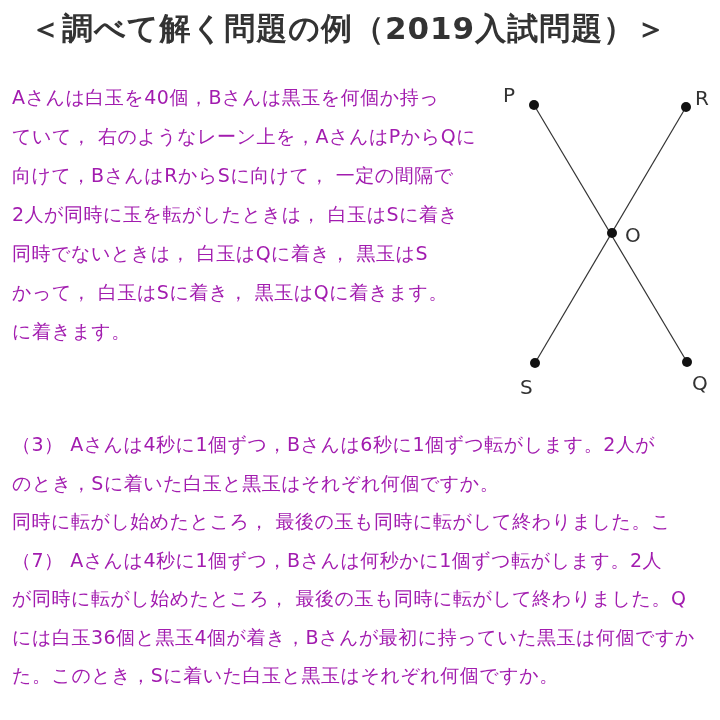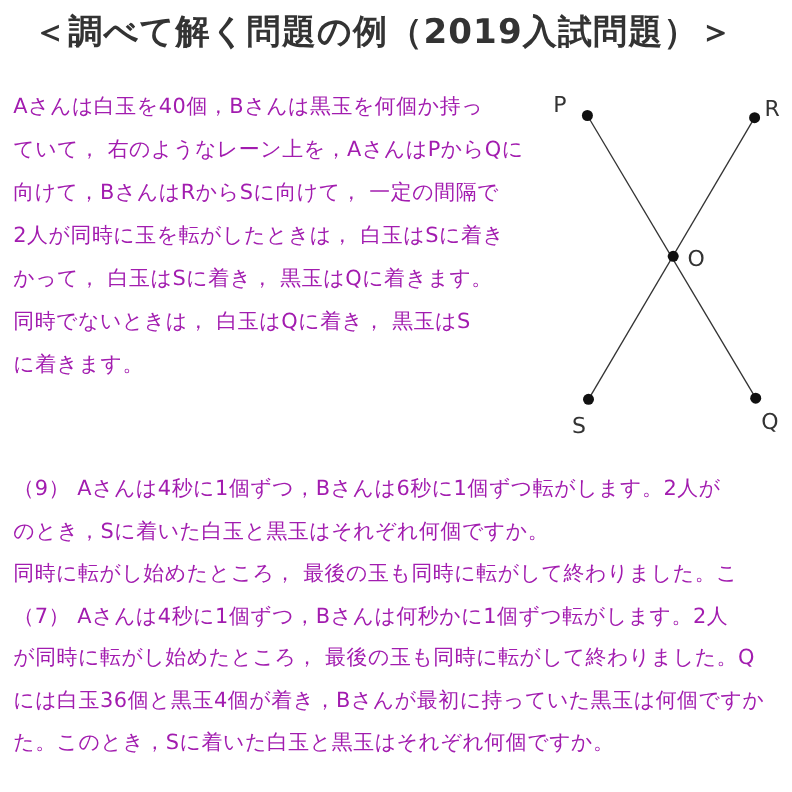--- a/index.html
+++ b/index.html
@@ -17,41 +17,41 @@
 </head>
 <body>
 
 <div class="title">＜調べて解く問題の例（2019入試問題）＞</div>
 
 <div class="intro">
   <div class="line">Aさんは白玉を40個，Bさんは黒玉を何個か持っ</div>
   <div class="line">ていて， 右のようなレーン上を，AさんはPからQに</div>
   <div class="line">向けて，BさんはRからSに向けて， 一定の間隔で</div>
   <div class="line">2人が同時に玉を転がしたときは， 白玉はSに着き</div>
+  <div class="line">同時でないときは， 白玉はQに着き， 黒玉はS</div>
   <div class="line">かって， 白玉はSに着き， 黒玉はQに着きます。</div>
-  <div class="line">同時でないときは， 白玉はQに着き， 黒玉はS</div>
   <div class="line">に着きます。</div>
 </div>
 
 <svg class="diagram" width="230" height="340" viewBox="0 0 230 340">
   <line x1="44" y1="35" x2="197" y2="292" stroke="#333" stroke-width="1.2"></line>
   <line x1="196" y1="37" x2="45" y2="293" stroke="#333" stroke-width="1.2"></line>
   <circle cx="44" cy="35" r="5" fill="#111"></circle>
   <circle cx="196" cy="37" r="5" fill="#111"></circle>
   <circle cx="122" cy="163" r="5" fill="#111"></circle>
   <circle cx="45" cy="293" r="5" fill="#111"></circle>
   <circle cx="197" cy="292" r="5" fill="#111"></circle>
   <text class="lbl" x="13" y="32">P</text>
   <text class="lbl" x="205" y="35">R</text>
   <text class="lbl" x="135" y="172">O</text>
   <text class="lbl" x="30" y="324">S</text>
   <text class="lbl" x="202" y="320">Q</text>
 </svg>
 
 <div class="q">
-  <div class="line">（9） Aさんは4秒に1個ずつ，Bさんは6秒に1個ずつ転がします。2人が</div>
+  <div class="line">（3） Aさんは4秒に1個ずつ，Bさんは6秒に1個ずつ転がします。2人が</div>
   <div class="line">のとき，Sに着いた白玉と黒玉はそれぞれ何個ですか。</div>
   <div class="line">同時に転がし始めたところ， 最後の玉も同時に転がして終わりました。こ</div>
   <div class="line">（7） Aさんは4秒に1個ずつ，Bさんは何秒かに1個ずつ転がします。2人</div>
   <div class="line">が同時に転がし始めたところ， 最後の玉も同時に転がして終わりました。Q</div>
   <div class="line">には白玉36個と黒玉4個が着き，Bさんが最初に持っていた黒玉は何個ですか</div>
   <div class="line">た。このとき，Sに着いた白玉と黒玉はそれぞれ何個ですか。</div>
 </div>
 
 </body></html>

